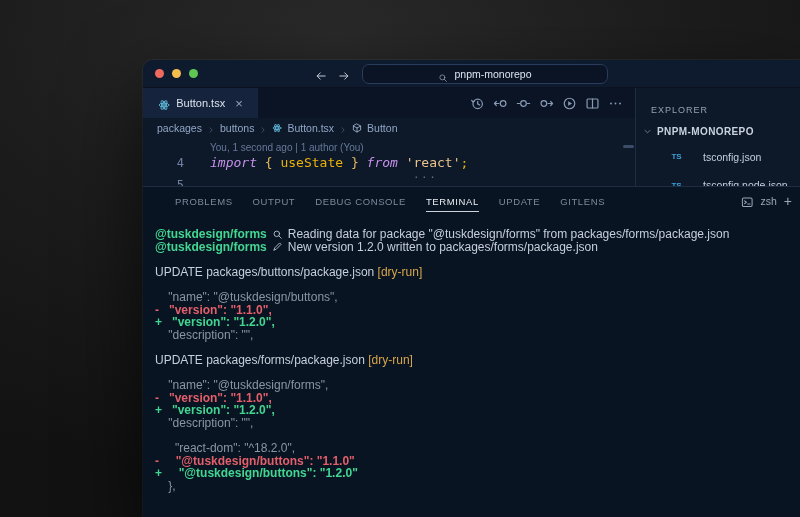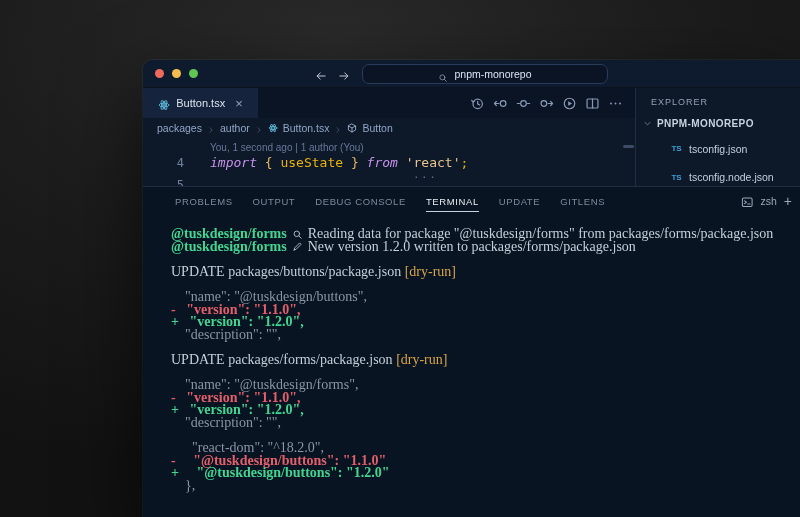--- a/index.html
+++ b/index.html
@@ -57,50 +57,50 @@
   .ln { position:absolute; left:0; top:1px; width:41px; text-align:right; color:#6f81a1; font-size:12px; }
   .code { position:absolute; left:67px; white-space:pre; }
   .tok-kw { color:#c792ea; font-style:italic; }
   .tok-br { color:#e5b95c; }
   .tok-pl { color:#eab308; }
   .tok-str { color:#ecc48d; }
   .folddots { position:absolute; left:270px; top:33px; color:#5f7089; font-size:11px; letter-spacing:1.5px; }
   .scrollthumb { position:absolute; right:1px; top:7px; width:11px; height:3px; background:#3c4c66; border-radius:2px; }
 
   .sidebar { width:165px; background:#0d1829; border-left:1px solid #1e2d44; overflow:hidden; position:relative; }
-  .sbheader { margin:9px 0 0 15px; font-size:9px; letter-spacing:1px; color:#96a0b2; }
+  .sbheader { margin:17px 0 0 15px; font-size:9px; letter-spacing:1px; color:#96a0b2; }
   .treeroot { margin-top:11px; display:flex; align-items:center; gap:5px; padding-left:7px;
     font-size:10px; font-weight:bold; color:#c9d3e0; letter-spacing:.4px; }
   .chevt { width:9px; height:9px; color:#8c97ab; display:inline-block; }
   .chevt svg, .trow .i svg { width:100%; height:100%; }
   .tree { margin-top:3px; }
   .trow { height:17.5px; display:flex; align-items:center; font-size:10.5px; color:#c4cfdd; }
   .trow.folder { padding-left:17px; gap:4px; }
-  .trow.file { padding-left:34px; gap:6px;margin-top:11px; }
+  .trow.file { padding-left:34px; gap:20px;margin-top:11px; }
   .trow .chevt2 { width:9px; height:9px; color:#8c97ab; display:inline-block; }
   .ficon { width:13px; height:13px; color:#d4aa6a; display:inline-block; }
   .trow.file .i { width:13px; height:13px; display:inline-flex; align-items:center; justify-content:center; }
   .tsbadge { font-family:"Liberation Sans", sans-serif; font-weight:bold; font-size:8px; color:#3fa0d6; }
   .psep { color:#7e8ba0; margin:0 2px; }
   .pactive { text-decoration:underline; }
 
   
   .panel { height:331px; background:#081421; border-top:1px solid #1e2d44; display:flex; flex-direction:column; }
   .paneltabs { height:28px; display:flex; align-items:center; padding:0 8px 0 15px; flex:none; }
   .ptabs { display:flex; gap:20px; height:100%; align-items:center;margin-left:17px; }
   .ptab { font-size:9.5px; letter-spacing:.6px; color:#7e8a9d; position:relative; height:100%; display:flex; align-items:center; }
   .ptab.active { color:#e9edf3; }
   .ptab.active::after { content:""; position:absolute; left:0; right:0; bottom:3px; height:1px; background:#cbd2dc; }
   .shellgroup { margin-left:auto; display:flex; align-items:center; gap:7px; color:#9aa7ba; }
   .shellicon { width:12.5px; height:12.5px; display:inline-block; }
   .shellicon svg { width:100%; height:100%; }
   .shelllabel { font-size:10.5px; }
   .plus { font-size:14px; line-height:1; }
 
-  .terminal { flex:1; padding:13px 0 0 28px; font-family:Liberation Serif, serif; font-size:14px;
+  .terminal { flex:1; padding:13px 0 0 12px; font-family:Liberation Sans, sans-serif; font-size:12px;
     line-height:12.6px; white-space:pre; color:#c6cfdb; overflow:hidden; }
   .tl { height:12.6px; }
   .tl .pkg { color:#43d692; font-weight:bold; }
   .tl.ctx { color:#8b95a6; }
   .tl.del { color:#e35f6c; font-weight:bold; }
   .tl.add { color:#43d692; font-weight:bold; }
   .tl .flag { color:#d8a54a; }
   .tl .i { display:inline-block; width:11px; height:11px; vertical-align:-1.5px; margin:0 5px; color:#b9c3d0; }
   .tl .i svg { width:100%; height:100%; }
 </style>
@@ -178,21 +178,21 @@
                   <circle cx="12.8" cy="8" r="1" fill="currentColor" stroke="none"></circle>
                 </svg></span>
             </div>
         </div>
 
         <div class="breadcrumb">
             <span>packages</span>
             <span class="i chev"><svg viewBox="0 0 16 16" fill="none" stroke="currentColor" stroke-width="1.3" stroke-linecap="round" stroke-linejoin="round">
                 <path d="M6 3.6L10.4 8 6 12.4"></path>
               </svg></span>
-            <span>author</span>
+            <span>buttons</span>
             <span class="i chev"><svg viewBox="0 0 16 16" fill="none" stroke="currentColor" stroke-width="1.3" stroke-linecap="round" stroke-linejoin="round">
                 <path d="M6 3.6L10.4 8 6 12.4"></path>
               </svg></span>
             <span class="i bicon bc-react"><svg viewBox="0 0 16 16" fill="none" stroke="currentColor" stroke-width="1.3" stroke-linecap="round" stroke-linejoin="round">
                 <ellipse cx="8" cy="8" rx="6.4" ry="2.5"></ellipse>
                 <ellipse cx="8" cy="8" rx="6.4" ry="2.5" transform="rotate(60 8 8)"></ellipse>
                 <ellipse cx="8" cy="8" rx="6.4" ry="2.5" transform="rotate(120 8 8)"></ellipse>
                 <circle cx="8" cy="8" r="1.2" fill="currentColor" stroke="none"></circle>
               </svg></span>
             <span>Button.tsx</span>

